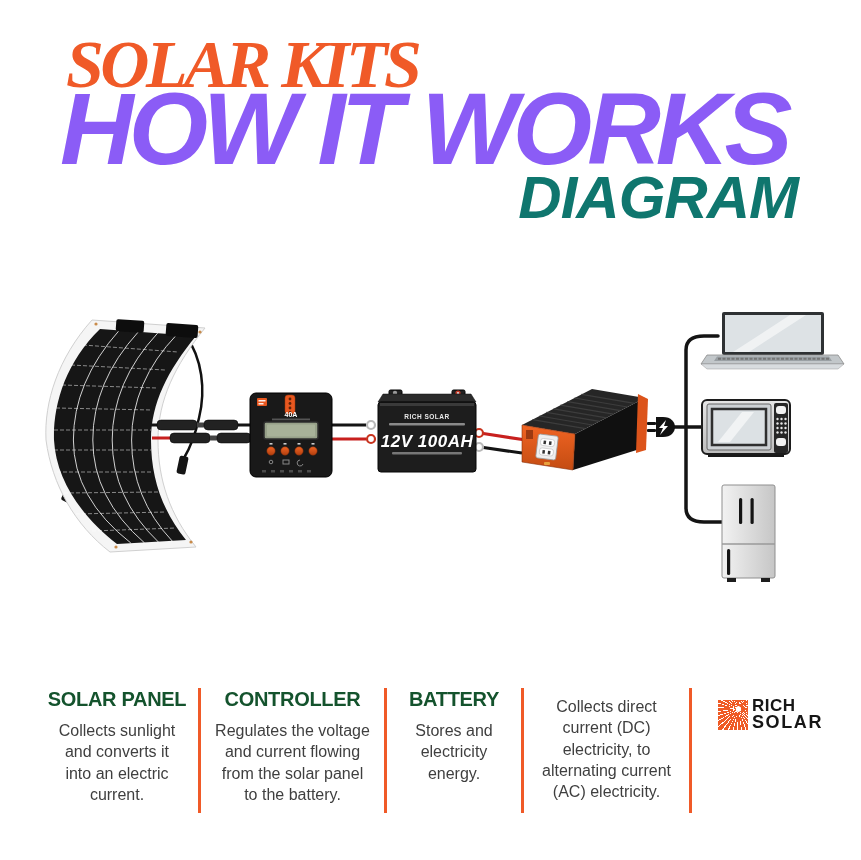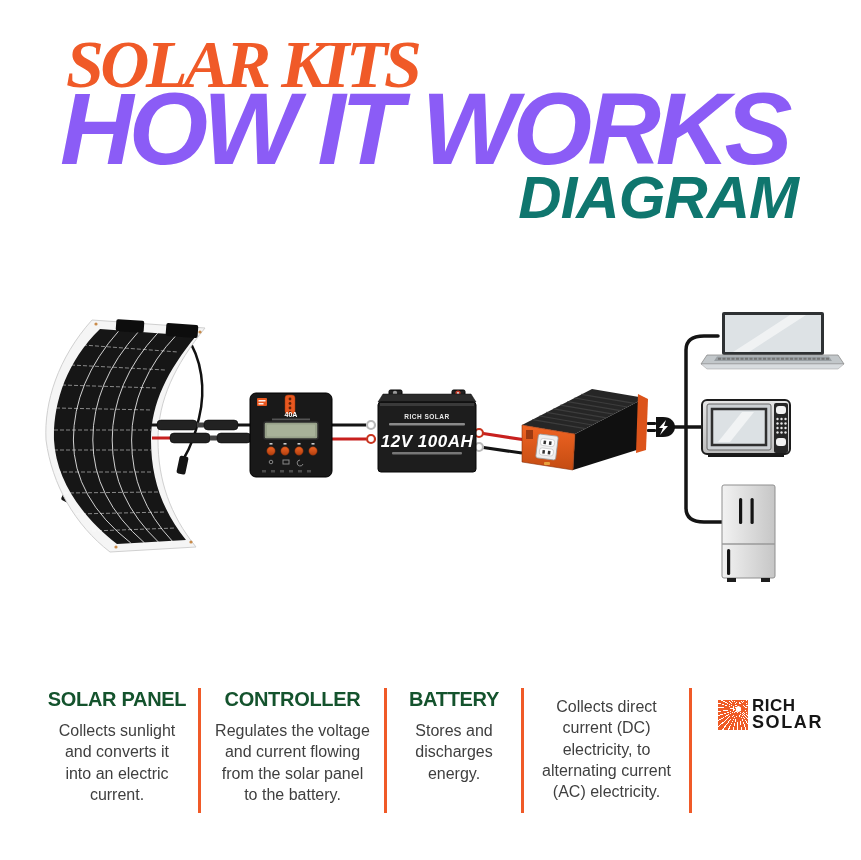--- a/index.html
+++ b/index.html
@@ -277,21 +277,21 @@
       <p>Collects sunlight and converts it into an electric current.</p>
     </div>
     <div class="divider"></div>
     <div class="col w2">
       <h3>CONTROLLER</h3>
       <p>Regulates the voltage and current flowing from the solar panel to the battery.</p>
     </div>
     <div class="divider"></div>
     <div class="col w3">
       <h3>BATTERY</h3>
-      <p>Stores and discharges energy.</p>
+      <p>Stores and electricity energy.</p>
     </div>
     <div class="divider"></div>
     <div class="col w4">
       <p>Collects direct current (DC) electricity, to alternating current (AC) electricity.</p>
     </div>
     <div class="divider"></div>
     <div class="col w5">
       <div class="brand">
         <span class="brand-sun"></span>
         <span class="brand-text">

